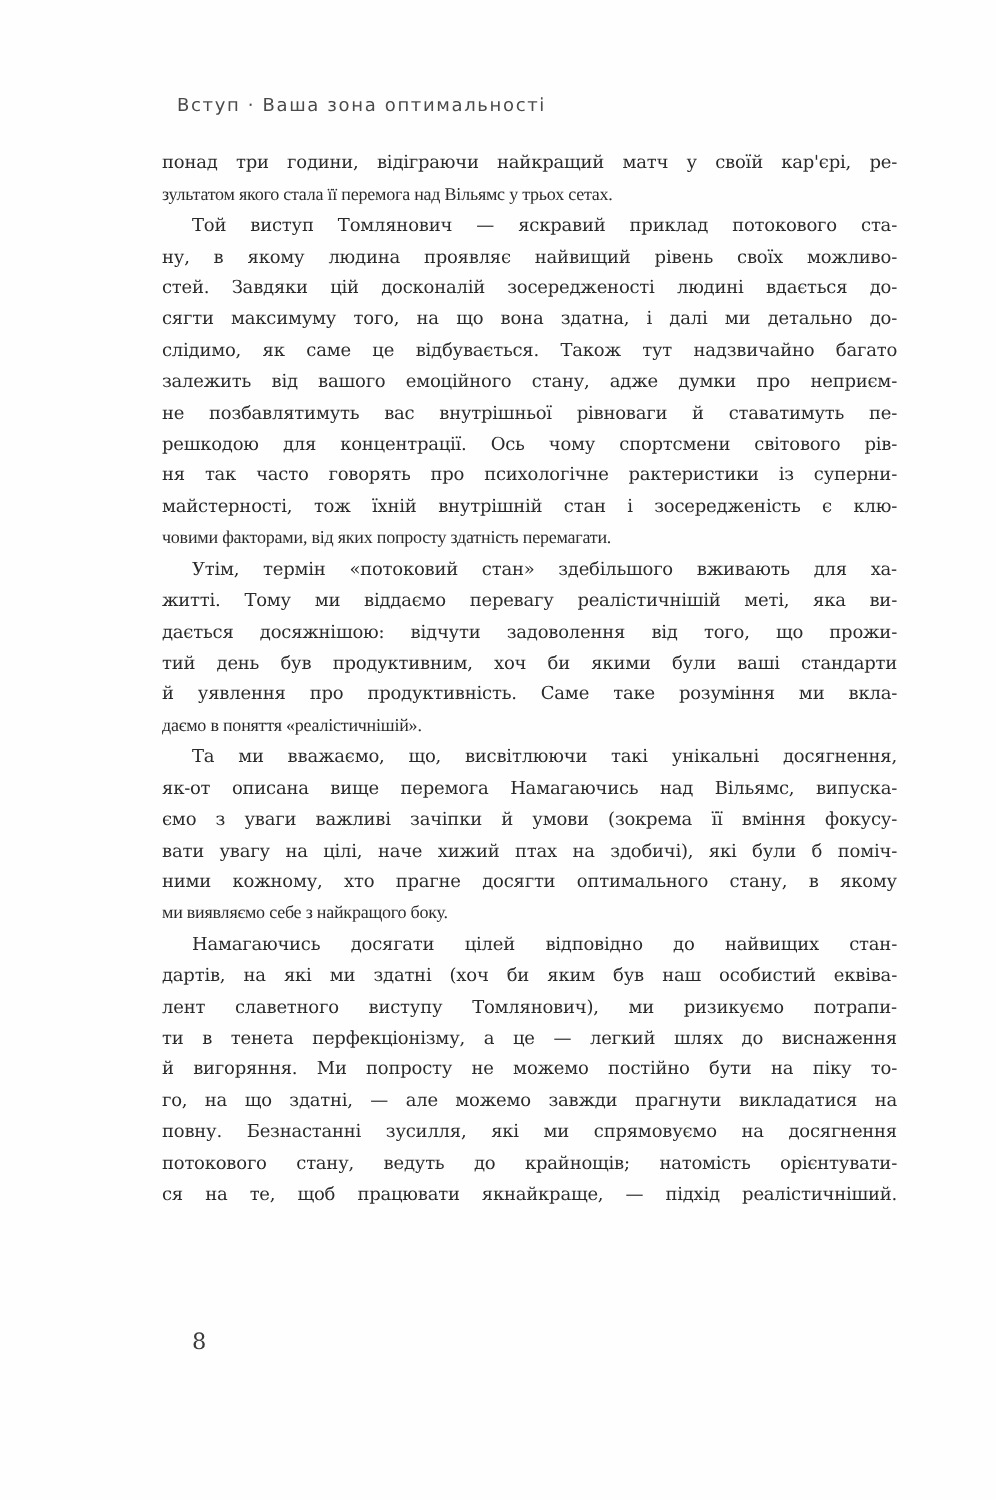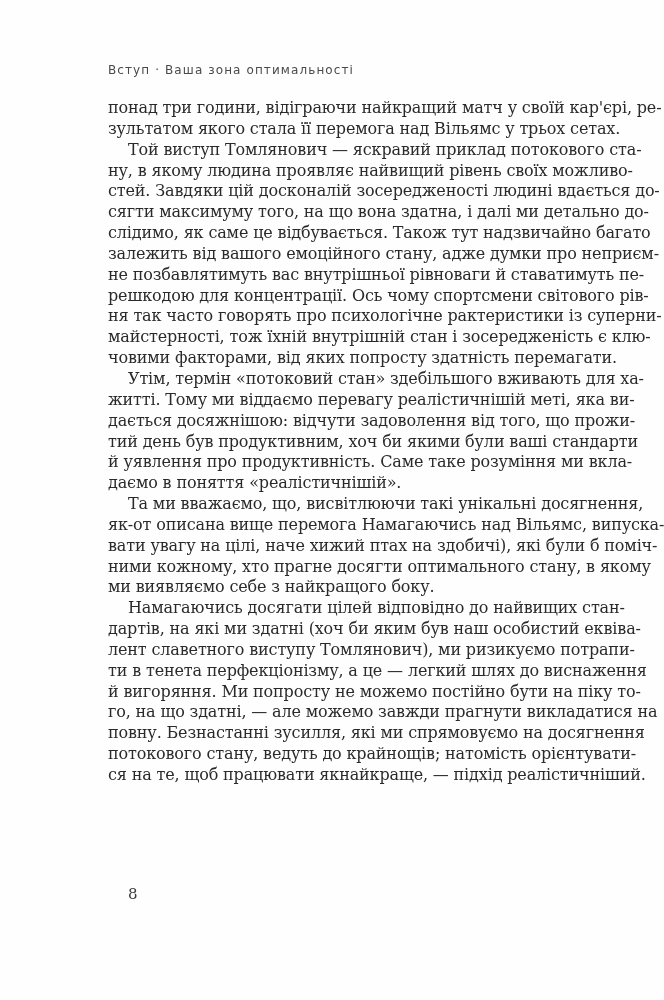--- a/index.html
+++ b/index.html
@@ -6,43 +6,43 @@
   body {
     width: 664px; height: 1000px;
     background: #fefefe;
     position: relative;
     overflow: hidden;
     font-family: "DejaVu Serif", "Liberation Serif", serif;
     color: #2a2a2a;
   }
   .running-head {
     position: absolute;
-    left: 108px; top: 63px;
+    left: 118px; top: 63px;
     font-family: "DejaVu Sans", "Liberation Sans", sans-serif;
     font-size: 12px;
     letter-spacing: 1.1px;
     color: #4a4a4a;
     white-space: nowrap;
   }
   .text-block {
     position: absolute;
     left: 108px; top: 98px;
     width: 490px;
   }
   .line {
     display: block;
     height: 20.85px;
     line-height: 20.85px;
-    font-size: 16px;
+    font-size: 12px;
     white-space: nowrap;
     text-align: justify;
     text-align-last: justify;
     letter-spacing: -0.15px;
   }
-  .line.last { text-align-last: left; }
+  .line.last { text-align-last: left; font-family: Liberation Serif, serif; }
   .line.indent { padding-left: 20px; }
   .page-number {
     position: absolute;
     left: 128px; top: 885px;
     font-size: 15px;
     color: #3a3a3a;
   }
 </style>
 </head>
 <body>
@@ -64,20 +64,21 @@
     <span class="line">майстерності, тож їхній внутрішній стан і зосередженість є клю-</span>
     <span class="line last">човими факторами, від яких попросту здатність перемагати.</span>
     <span class="line indent">Утім, термін «потоковий стан» здебільшого вживають для ха-</span>
     <span class="line">житті. Тому ми віддаємо перевагу реалістичнішій меті, яка ви-</span>
     <span class="line">дається досяжнішою: відчути задоволення від того, що прожи-</span>
     <span class="line">тий день був продуктивним, хоч би якими були ваші стандарти</span>
     <span class="line">й уявлення про продуктивність. Саме таке розуміння ми вкла-</span>
     <span class="line last">даємо в поняття «реалістичнішій».</span>
     <span class="line indent">Та ми вважаємо, що, висвітлюючи такі унікальні досягнення,</span>
     <span class="line">як-от описана вище перемога Намагаючись над Вільямс, випуска-</span>
+    <span class="line">ємо з уваги важливі зачіпки й умови (зокрема її вміння фокусу-</span>
     <span class="line">вати увагу на цілі, наче хижий птах на здобичі), які були б поміч-</span>
     <span class="line">ними кожному, хто прагне досягти оптимального стану, в якому</span>
     <span class="line last">ми виявляємо себе з найкращого боку.</span>
     <span class="line indent">Намагаючись досягати цілей відповідно до найвищих стан-</span>
     <span class="line">дартів, на які ми здатні (хоч би яким був наш особистий еквіва-</span>
     <span class="line">лент славетного виступу Томлянович), ми ризикуємо потрапи-</span>
     <span class="line">ти в тенета перфекціонізму, а це — легкий шлях до виснаження</span>
     <span class="line">й вигоряння. Ми попросту не можемо постійно бути на піку то-</span>
     <span class="line">го, на що здатні, — але можемо завжди прагнути викладатися на</span>
     <span class="line">повну. Безнастанні зусилля, які ми спрямовуємо на досягнення</span>

